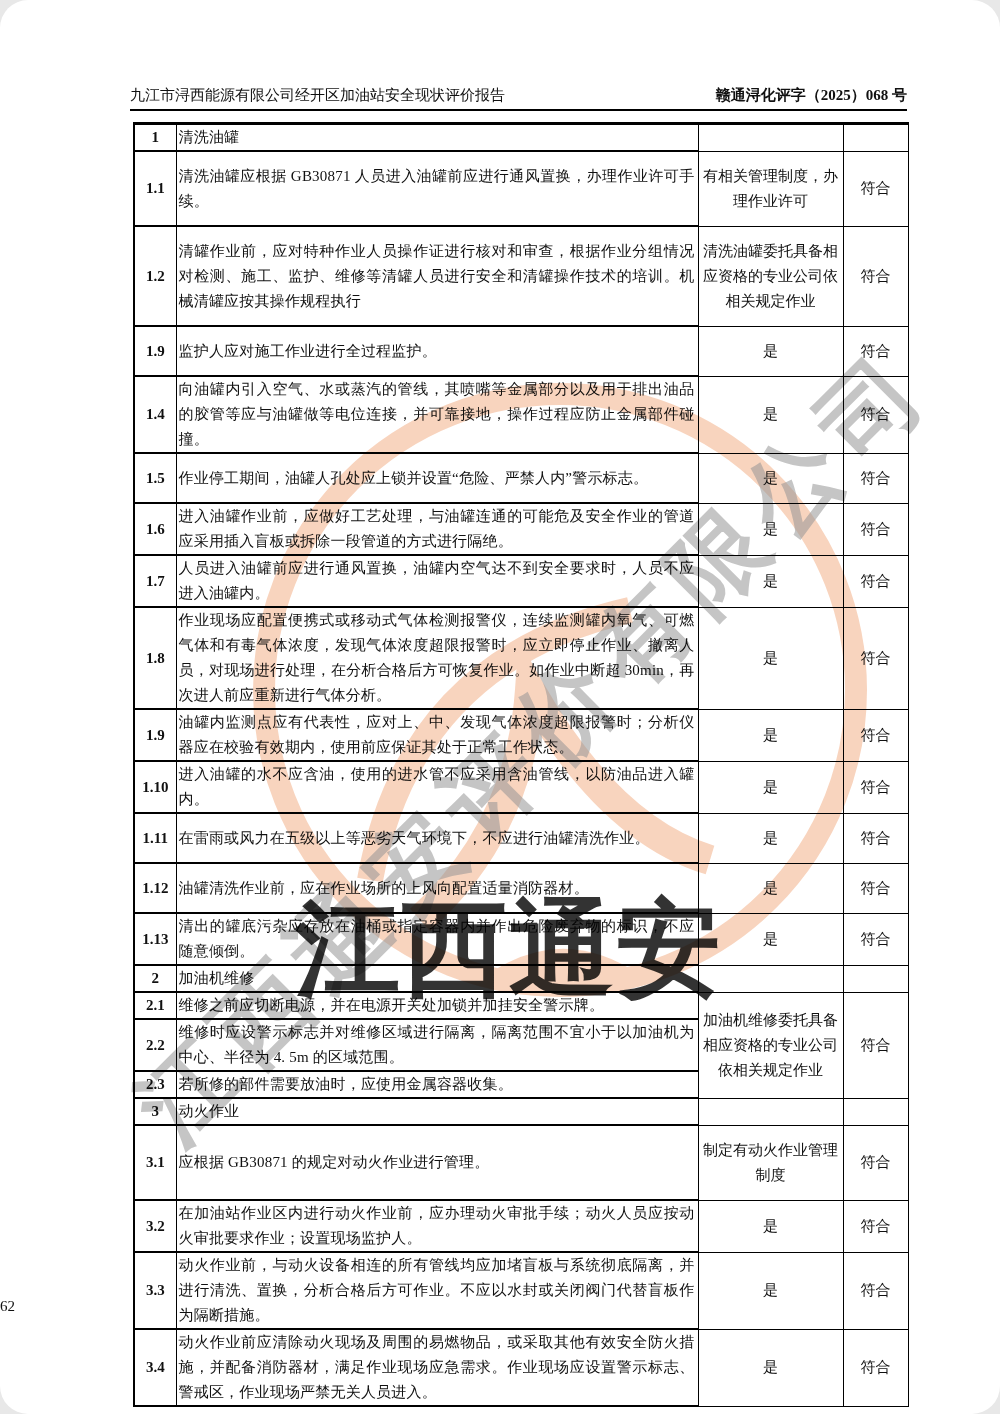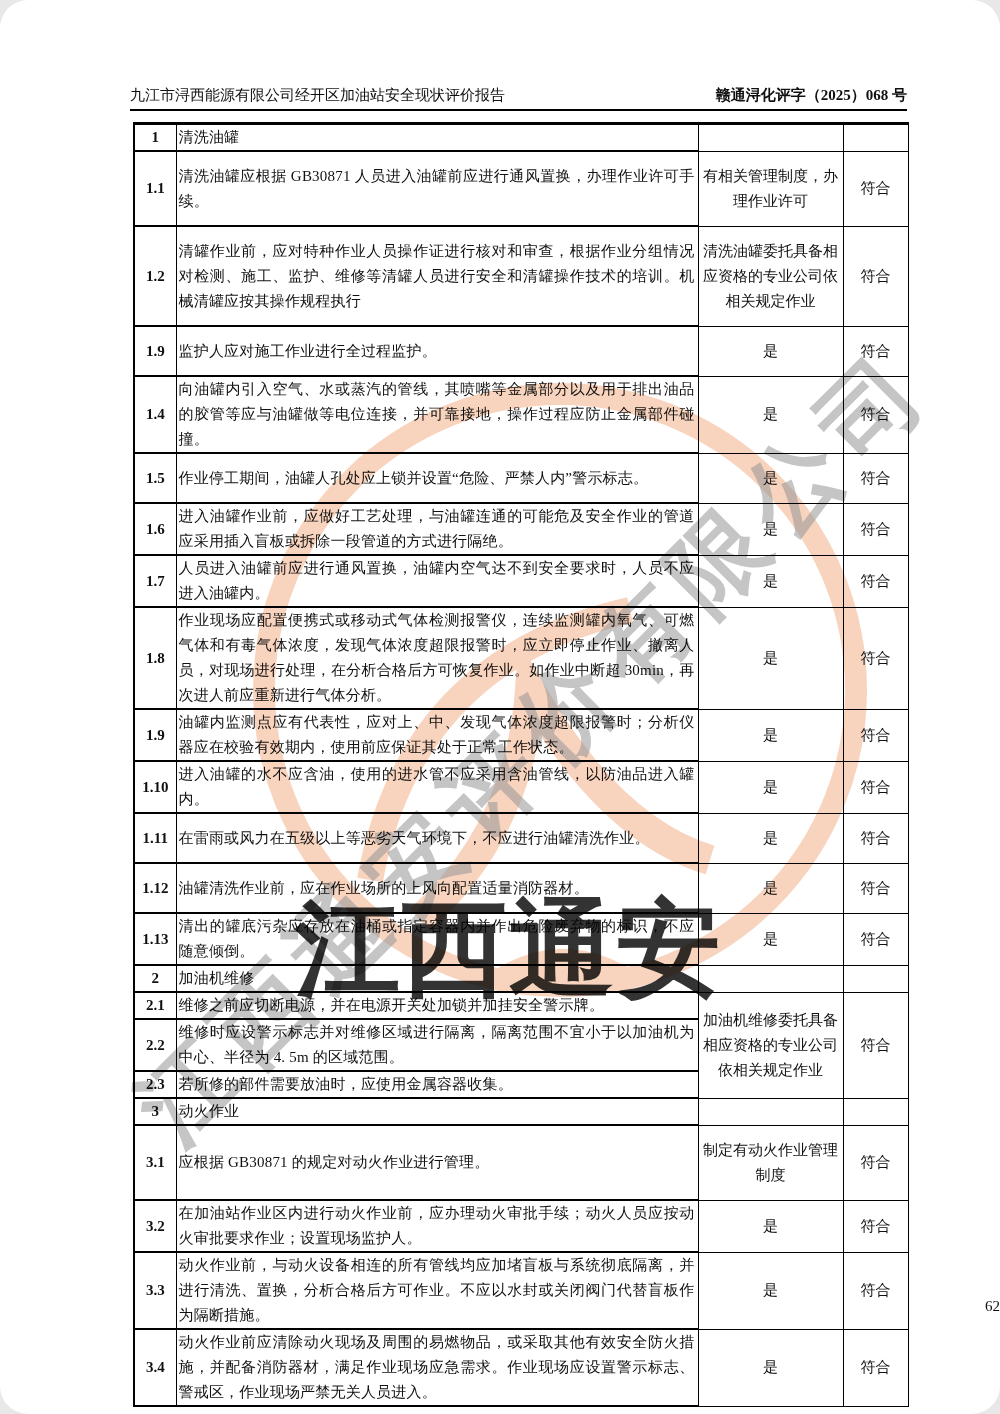--- a/index.html
+++ b/index.html
@@ -33,21 +33,21 @@
               border-bottom-width:2.5px; }
   td.c-desc { width:522px; text-align:justify; padding:0 3px 0 2px;
               border-bottom-width:2.5px; letter-spacing:0.2px; }
   td.c-status { width:145px; text-align:center; padding:12px 2px; }
   td.c-result { width:65px; text-align:center; }
   tr.h1 { height:27px; } tr.h2 { height:37px; }
   tr.h3 { height:77px; } tr.h4 { height:102px; }
   
   .footer {
     position:absolute; left:0; top:1298px; width:1000px;
-    text-align:right; font-size:15px;
+    text-align:left; font-size:15px;
   }
   
   .wm { position:absolute; left:0; top:0; width:1000px; height:1414px;
         pointer-events:none; mix-blend-mode:multiply; }
   .wm-logo { position:absolute; left:230px; top:360px; opacity:0.45; }
   .wm-diag {
     position:absolute; left:110px; top:1080px;
     transform:rotate(-45deg); transform-origin:0 0;
     font-size:95px; letter-spacing:12px; white-space:nowrap;
     font-weight:bold; opacity:0.55;

